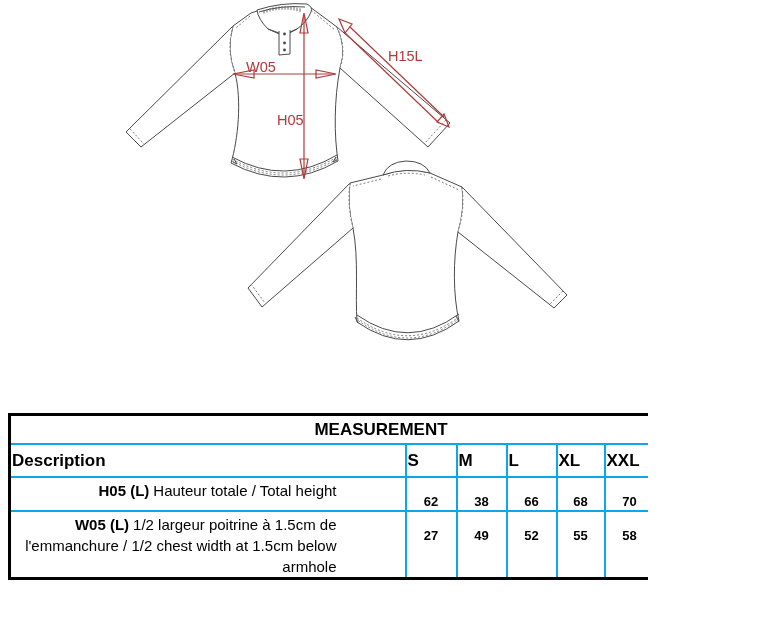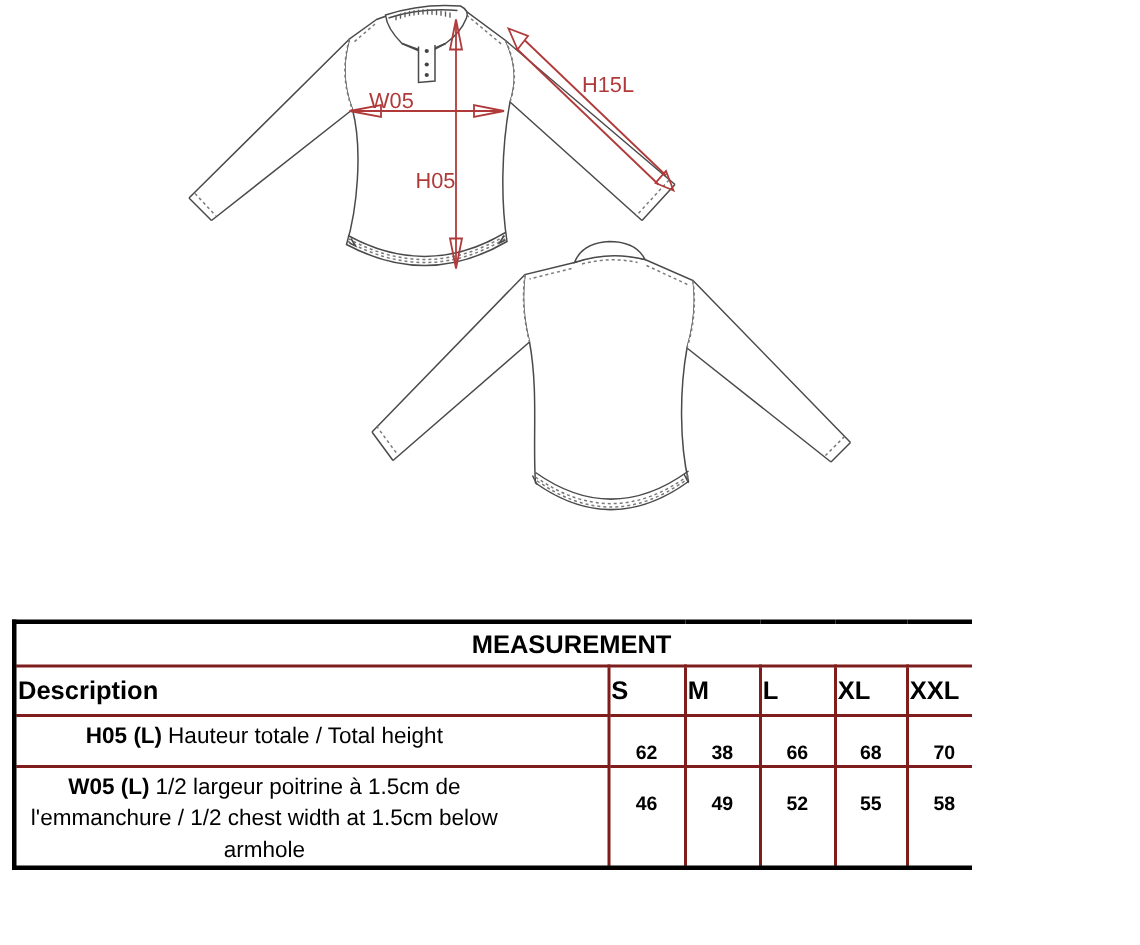--- a/index.html
+++ b/index.html
@@ -7,25 +7,25 @@
     position:relative;width:648px;height:630px;background:#fff;overflow:hidden;
     font-family:"Liberation Sans","DejaVu Sans",sans-serif;color:#000;
   }
   .drawing{position:absolute;left:0;top:0;}
   .ann-label{font-family:"Liberation Sans","DejaVu Sans",sans-serif;font-size:14.5px;}
   table.meas{
     position:absolute;left:8px;top:413px;
     border-collapse:collapse;table-layout:fixed;width:743px;
     border:3px solid #000;
   }
-  table.meas td{border:2px solid #7f1d1d;overflow:hidden;margin-top:46px;}
+  table.meas td{border:2px solid #0ea5e9;overflow:hidden;margin-top:46px;}
   td.title{height:25px;text-align:center;font-weight:bold;font-size:17px;vertical-align:middle;}
   td.colhead{height:29px;text-align:left;font-weight:bold;font-size:17px;vertical-align:middle;}
   td.desc{
-    vertical-align:top;text-align:center;font-size:15px;line-height:21px;
+    vertical-align:top;text-align:right;font-size:15px;line-height:21px;
     padding:2px 68px 0 5px;
   }
   td.desc .code{font-weight:bold;margin-right:4px;}
   td.val{vertical-align:top;text-align:center;font-weight:bold;font-size:13px;padding-top:16px;}
   tr.r1{height:33px;} tr.r2{height:66px;} tr.r3{height:51px;}
 </style>
 </head>
 <body>
 
 <div class="page">
@@ -176,21 +176,21 @@
       <td class="val">66</td>
       <td class="val">68</td>
       <td class="val">70</td>
       <td class="val">86</td>
       <td class="val"></td>
     </tr>
     <tr class="r2">
       <td class="desc">
         <span class="code">W05 (L)</span><span>1/2 largeur poitrine à 1.5cm de l'emmanchure / 1/2 chest width at 1.5cm below armhole</span>
       </td>
-      <td class="val">46</td>
+      <td class="val">27</td>
       <td class="val">49</td>
       <td class="val">52</td>
       <td class="val">55</td>
       <td class="val">58</td>
       <td class="val">61</td>
       <td class="val"></td>
     </tr>
   </tbody>
     </table>
 </div>

